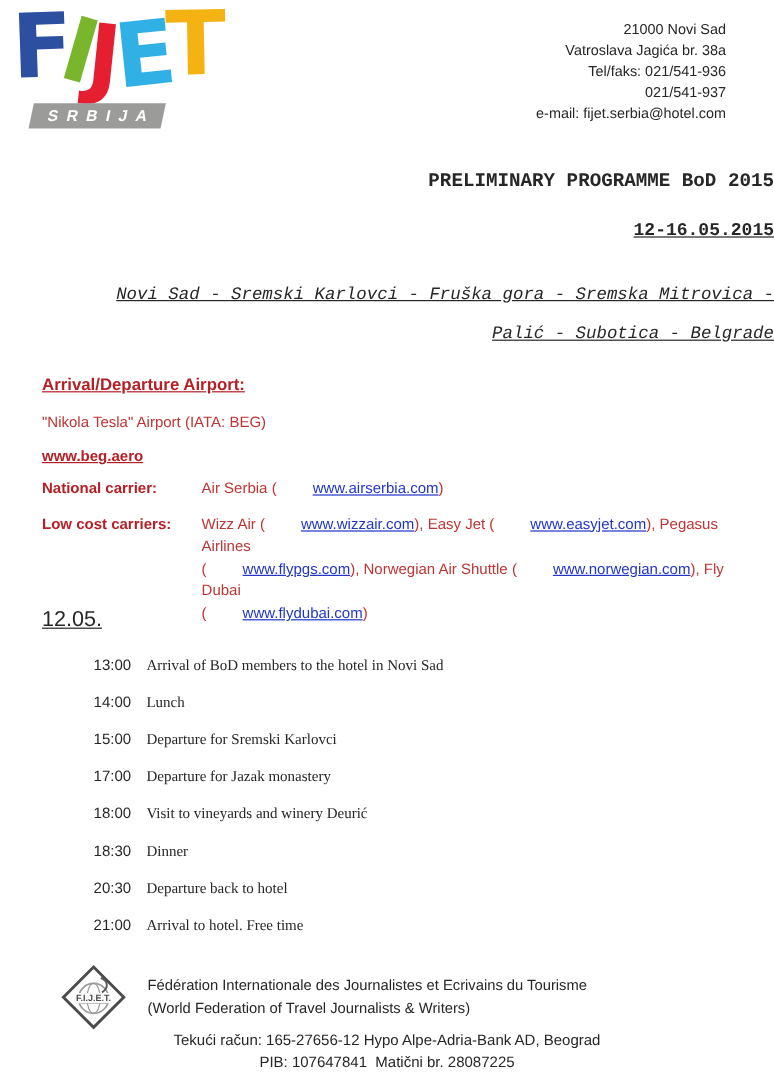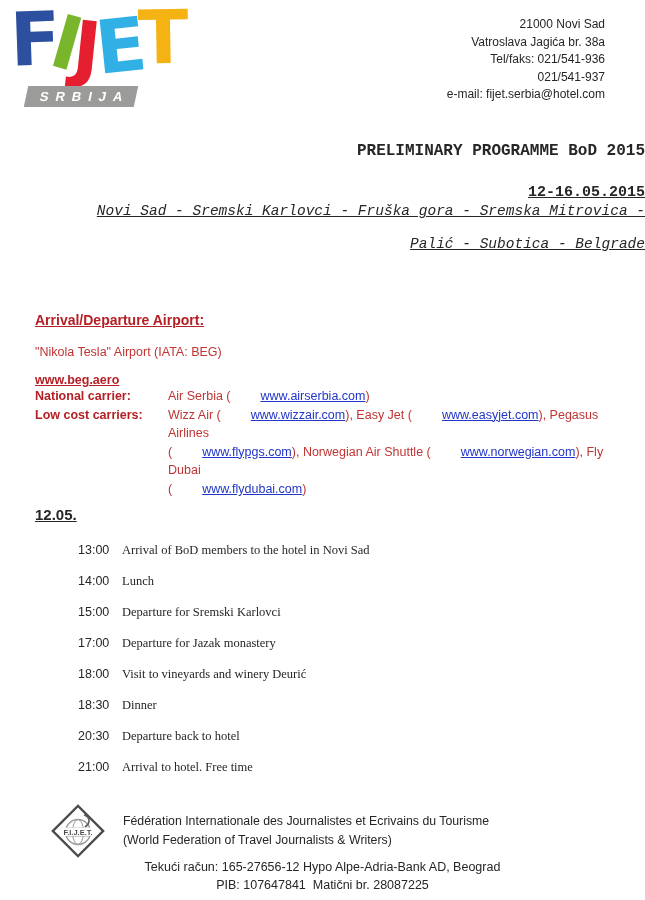--- a/index.html
+++ b/index.html
@@ -39,44 +39,44 @@
     position: absolute; right: 40px; top: 16px;
     text-align: right; font-size: 12px; line-height: 17.5px;
     white-space: nowrap;
   }
 
   
   .title-block { position: absolute; left: 0; top: 142px; width: 100%; text-align: right; font-family: Liberation Mono, monospace; }
   .doc-title { font-size: 16px; font-weight: bold; }
   .doc-dates { margin-top: 24px; font-size: 15px; font-weight: bold; text-decoration: underline; }
   .doc-route { font-size: 14.5px; font-style: italic; text-decoration: underline; }
-  .doc-route.first { margin-top: 2px; }
+  .doc-route.first { margin-top: 37px; }
   .doc-route.second { margin-top: 17px; }
 
   
   .airport-section { position: absolute; left: 35px; top: 312px; width: 577px; font-size: 12.5px; }
   .sec-heading {
     color: var(--label-red, #b42025); font-weight: bold; font-size: 14px;
     text-decoration: underline;
   }
   .airport-name { margin-top: 17px; color: var(--body-red, #c03434); }
   .link-line { margin-top: 14px; }
   .airport-link {
     color: var(--label-red, #b42025); font-weight: bold;
     text-decoration: underline; cursor: pointer;
   }
-  .carrier-row { display: flex; line-height: 18.6px; }
+  .carrier-row { display: flex; margin-top: 11px; line-height: 18.6px; }
   .carrier-label { flex: 0 0 133px; color: var(--label-red, #b42025); font-weight: bold; }
   .carrier-value { flex: 1; color: var(--body-red, #c03434); }
   .doclink { color: var(--link-blue, #2135c8); text-decoration: underline; cursor: pointer; padding-left: 30px; }
   .redtext { color: var(--body-red, #c03434); }
 
   
   .schedule-section { position: absolute; left: 35px; top: 506px; width: 577px; font-size: 12.5px; }
-  .day-label { font-weight: bold; font-size: 15px; text-decoration: underline; }
+  .day-label { font-weight: normal; font-size: 18px; text-decoration: underline; }
   .events { margin-top: 19px; }
   .event-row { display: flex; margin-bottom: 14.5px; line-height: 16.5px; }
   .event-time { flex: 0 0 34px; margin-left: 43px; }
   .event-desc { margin-left: 10px; font-family: Liberation Serif, serif; }
 
   
   .footer-section { position: absolute; left: 35px; top: 800px; width: 600px; display: flex; }
   .member-label { margin-top: 16px; font-size: 12.5px; white-space: nowrap; }
   .fijet-emblem { margin-left: 14px; margin-top: 2px; flex: 0 0 auto; }
   .org-block { margin-left: 16px; margin-top: 12px; font-size: 12.3px; line-height: 19px; white-space: nowrap; }

